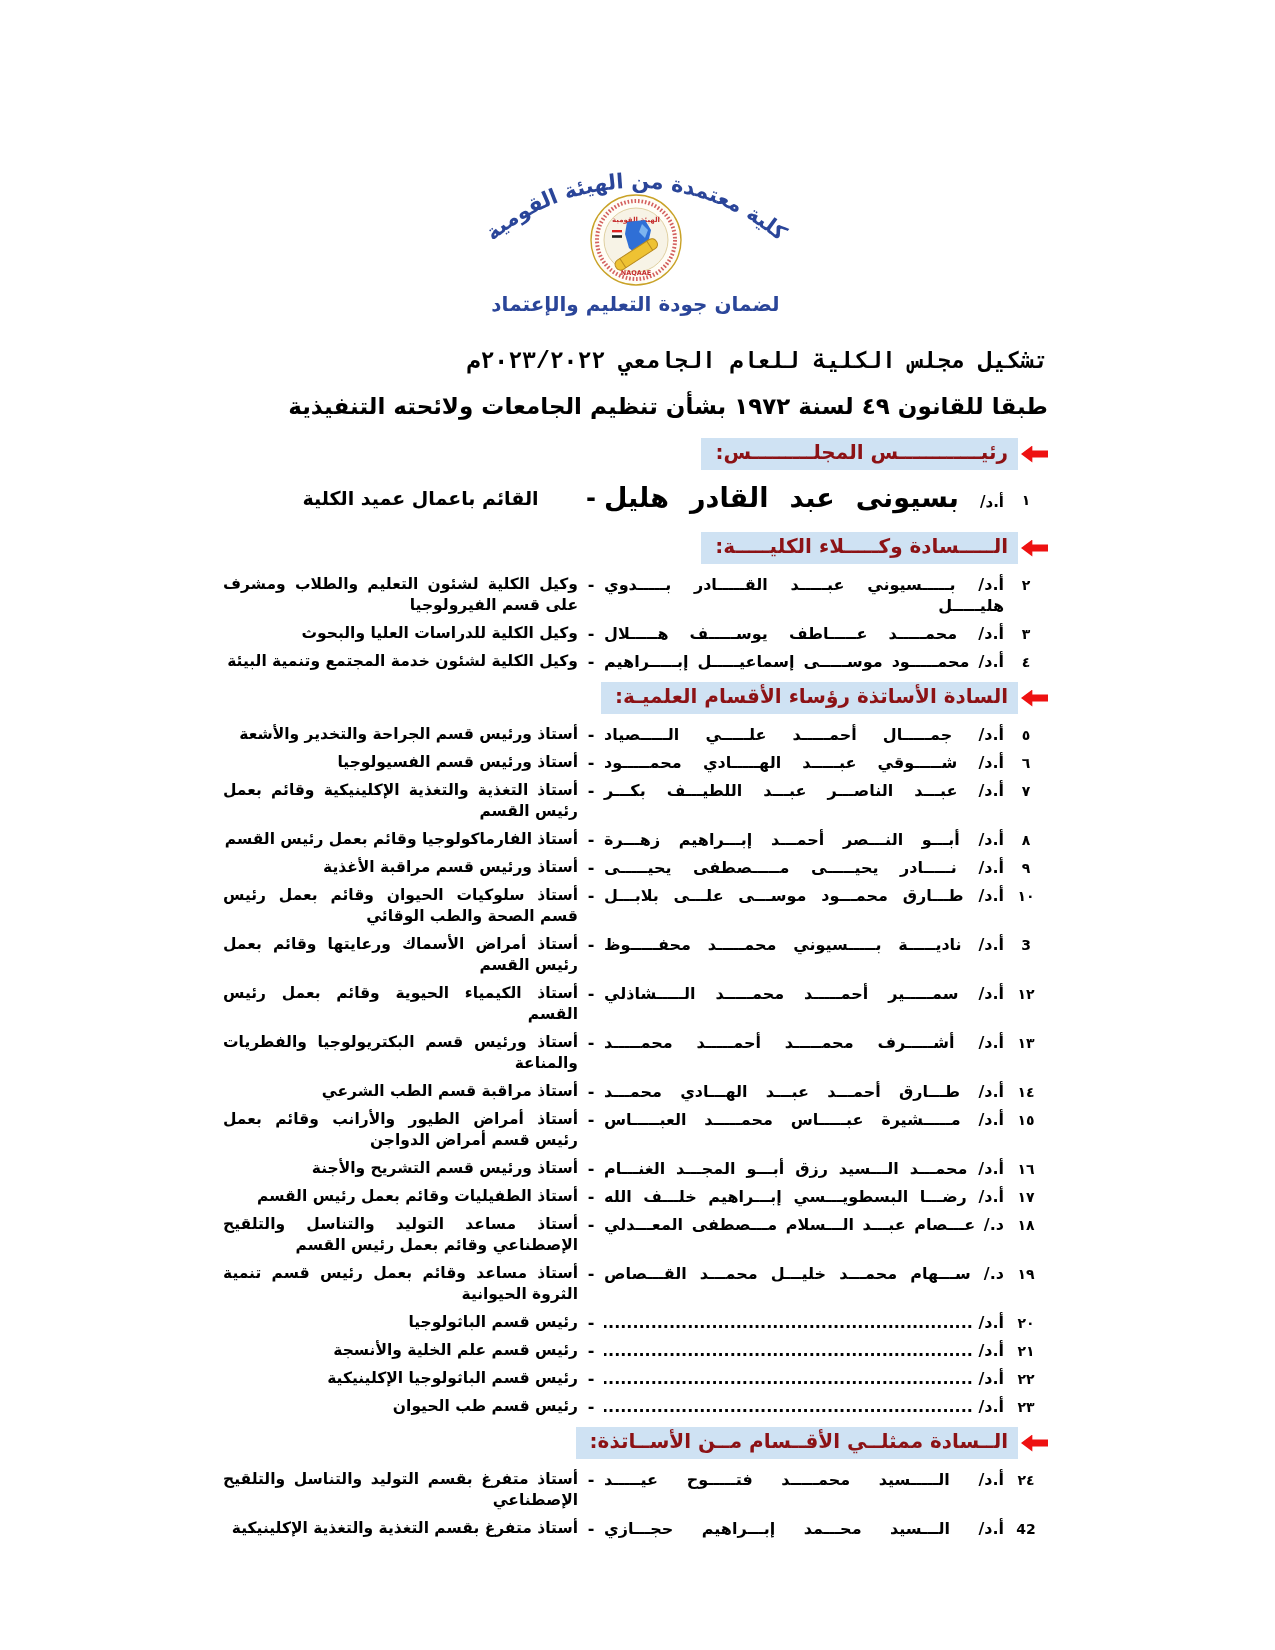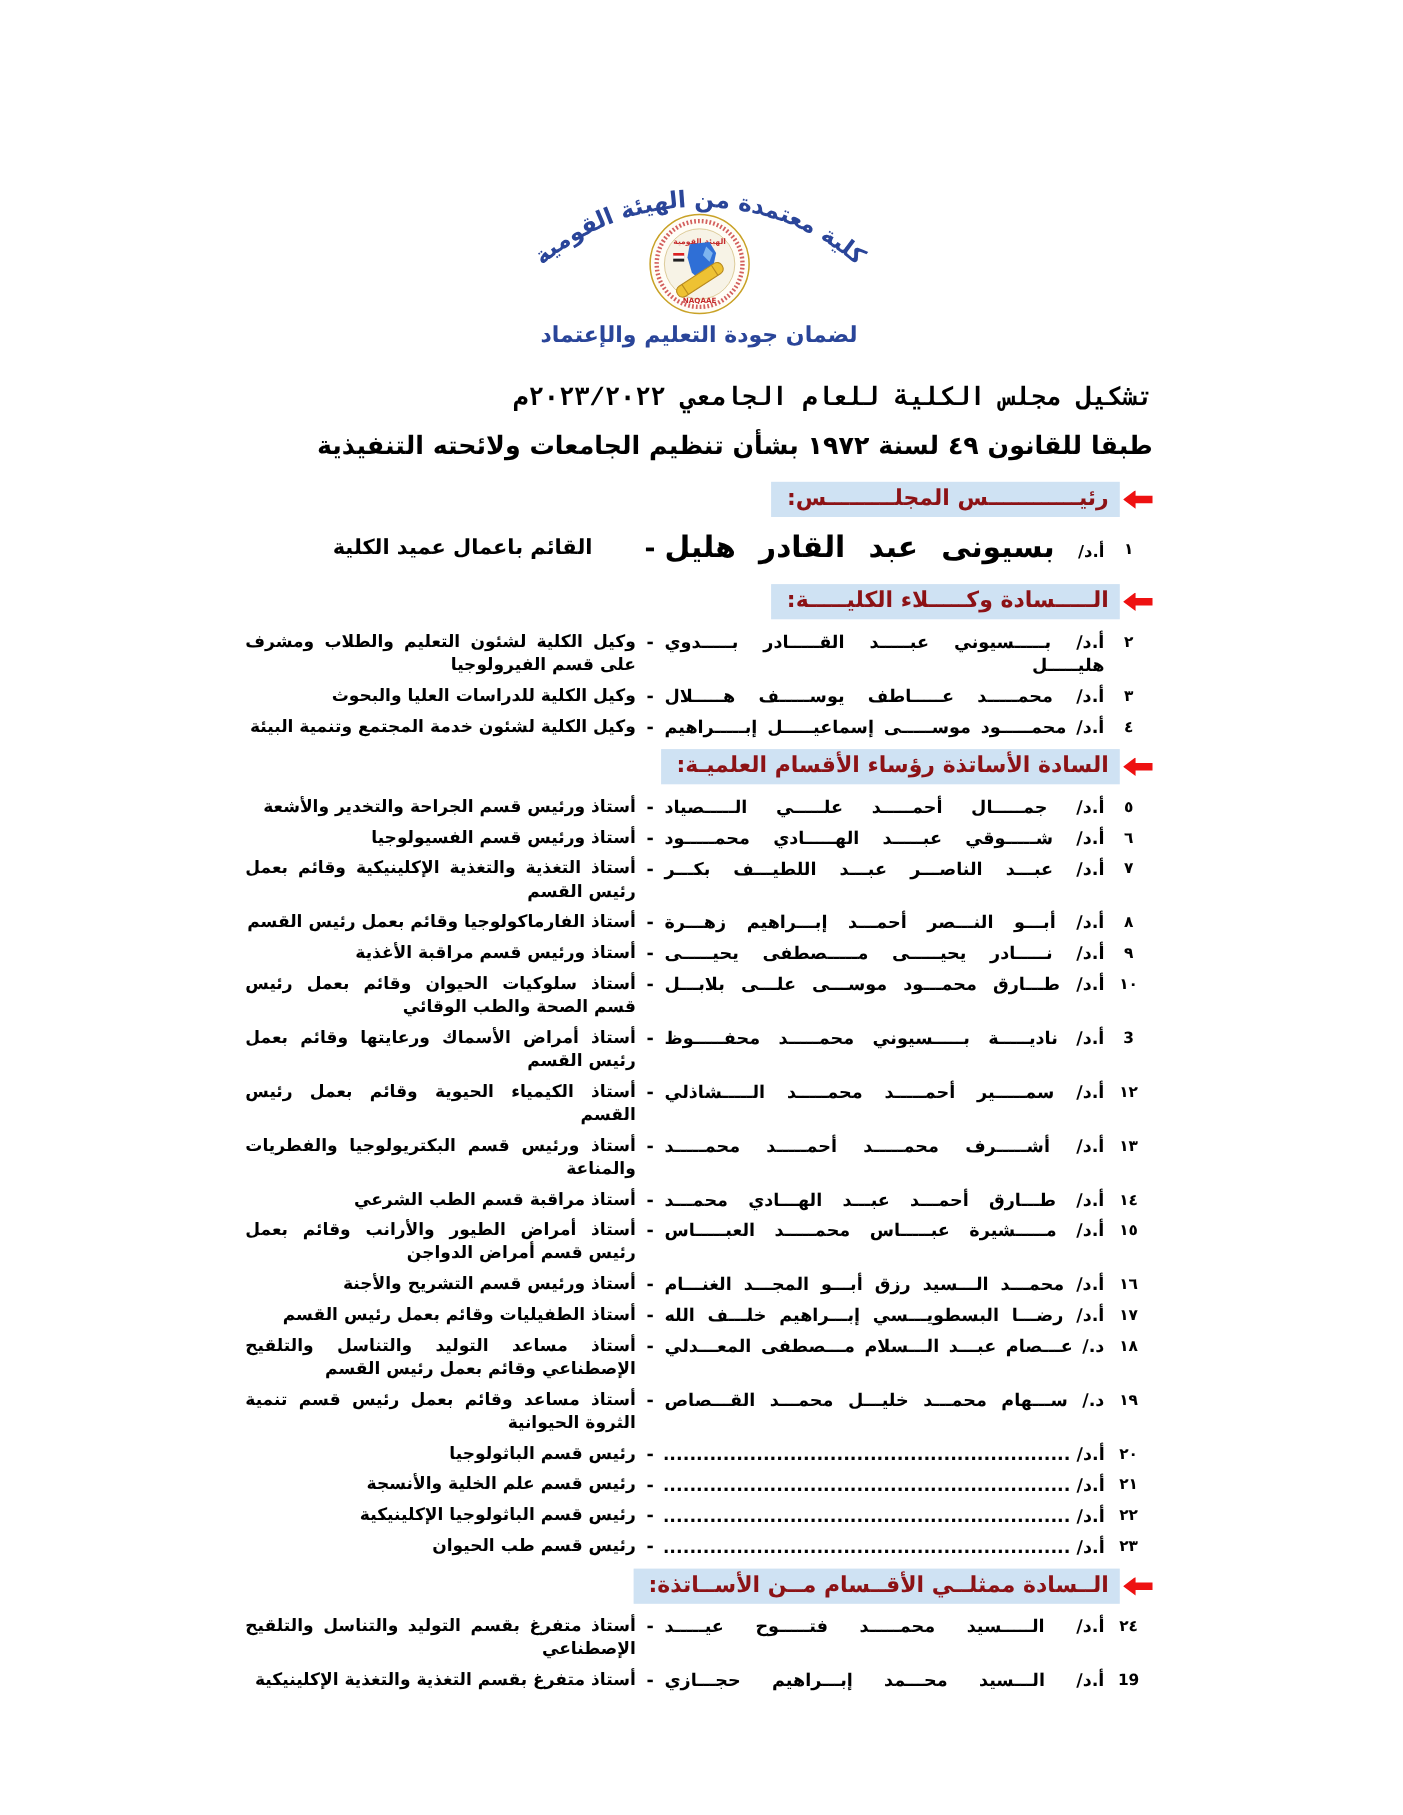--- a/index.html
+++ b/index.html
@@ -331,21 +331,21 @@
       </div>
       <div class="section-rows">
     <div class="row">
       <span class="row-num">٢٤</span>
       <span class="row-name"><span class="row-prefix">أ.د/</span> <span class="name-text">الـــــسيد محمـــــد فتـــــوح عيـــــد</span></span>
       <span class="row-dash">-</span>
       <span class="row-desc">أستاذ متفرغ بقسم التوليد والتناسل والتلقيح الإصطناعي</span>
     </div>
 
     <div class="row">
-      <span class="row-num">19</span>
+      <span class="row-num">42</span>
       <span class="row-name"><span class="row-prefix">أ.د/</span> <span class="name-text">الـــسيد محـــمد إبـــراهيم حجـــازي</span></span>
       <span class="row-dash">-</span>
       <span class="row-desc">أستاذ متفرغ بقسم التغذية والتغذية الإكلينيكية</span>
     </div>
   </div>
     </section>
   </main>
 
 </div>
 

